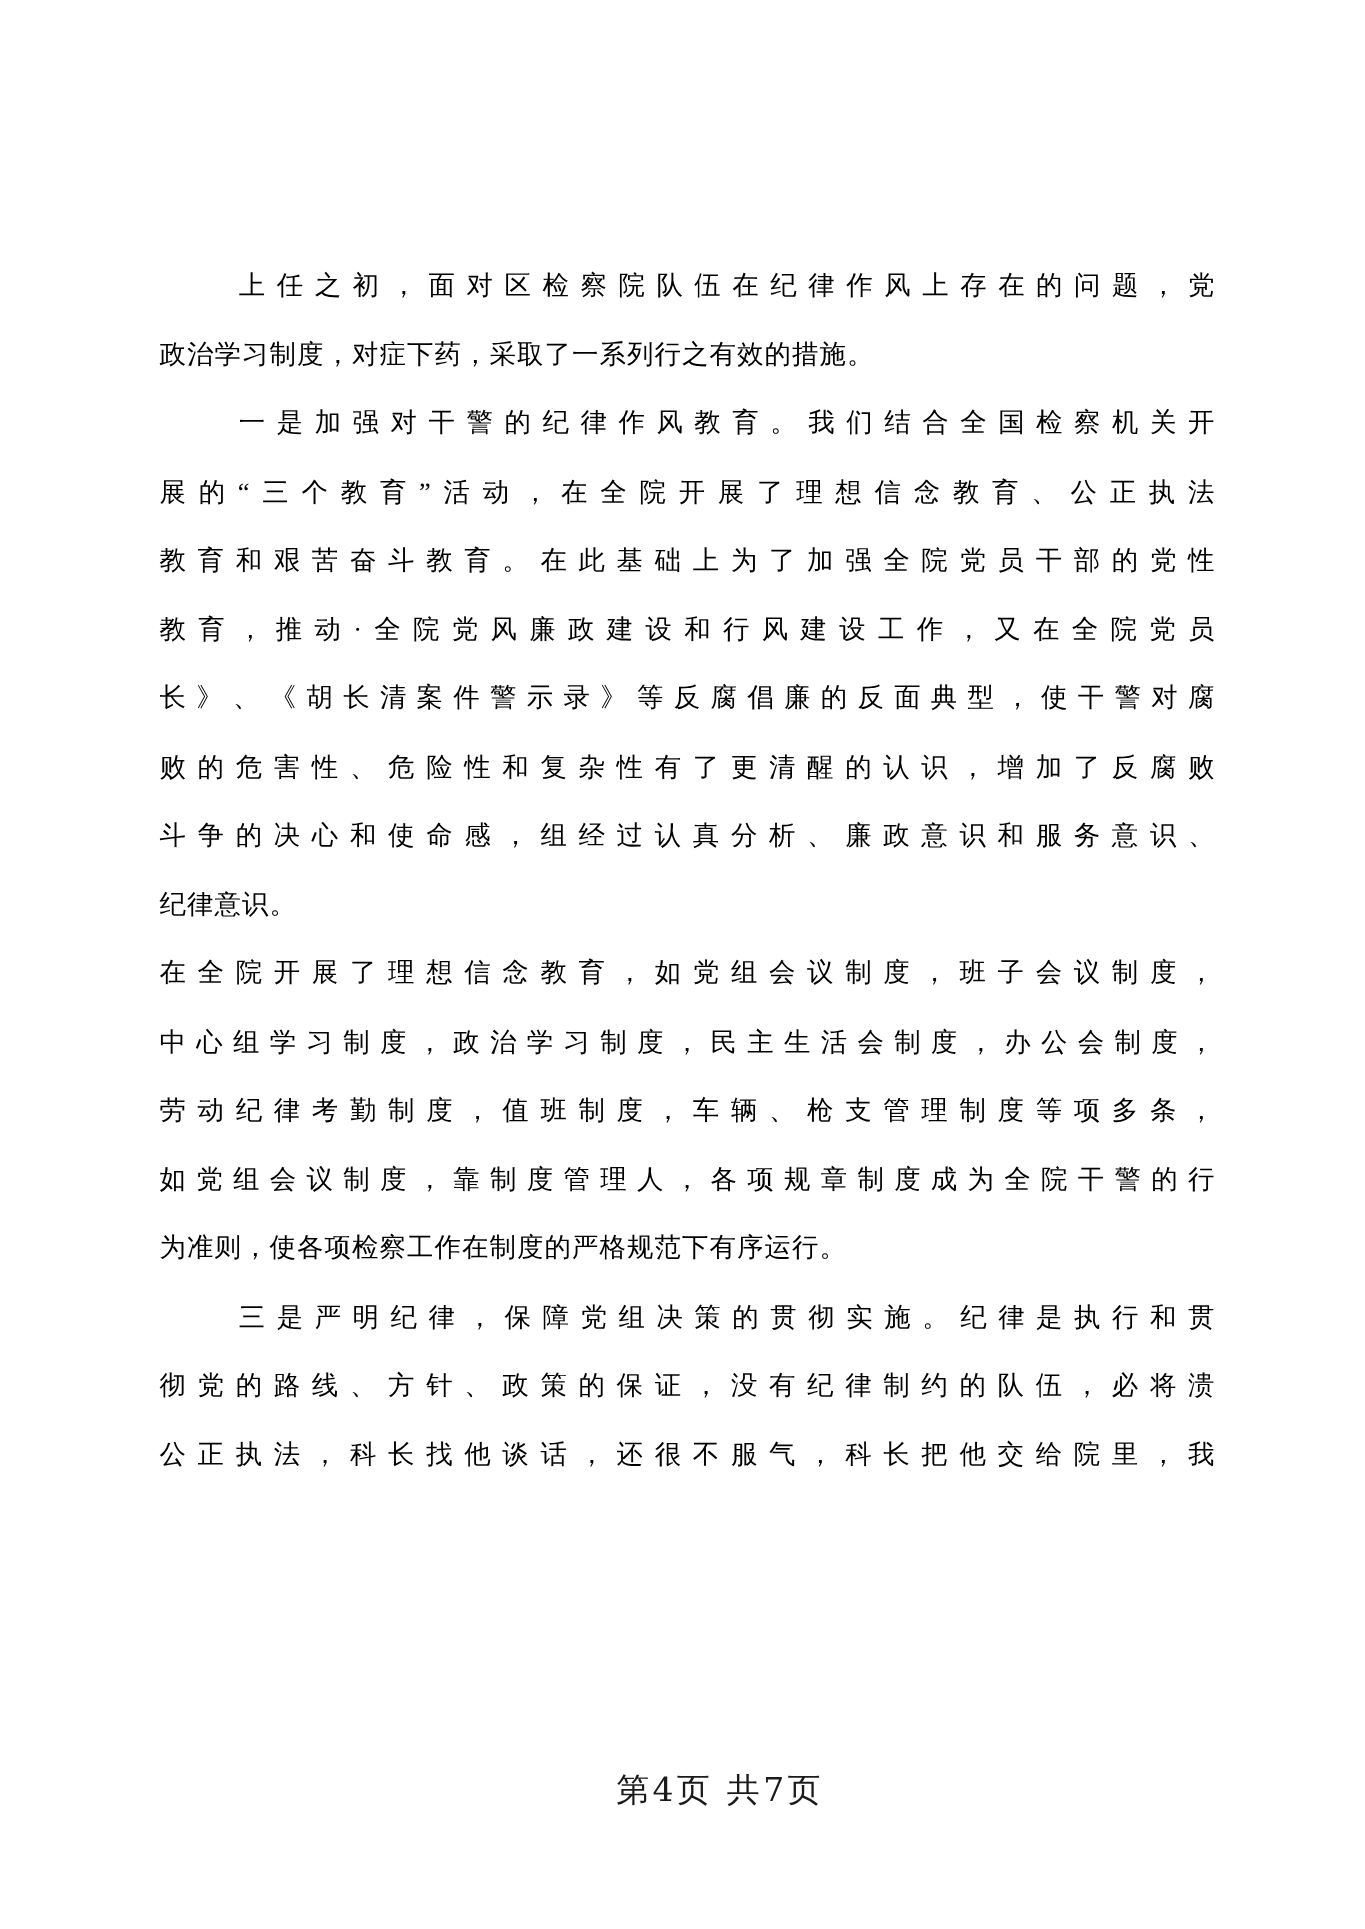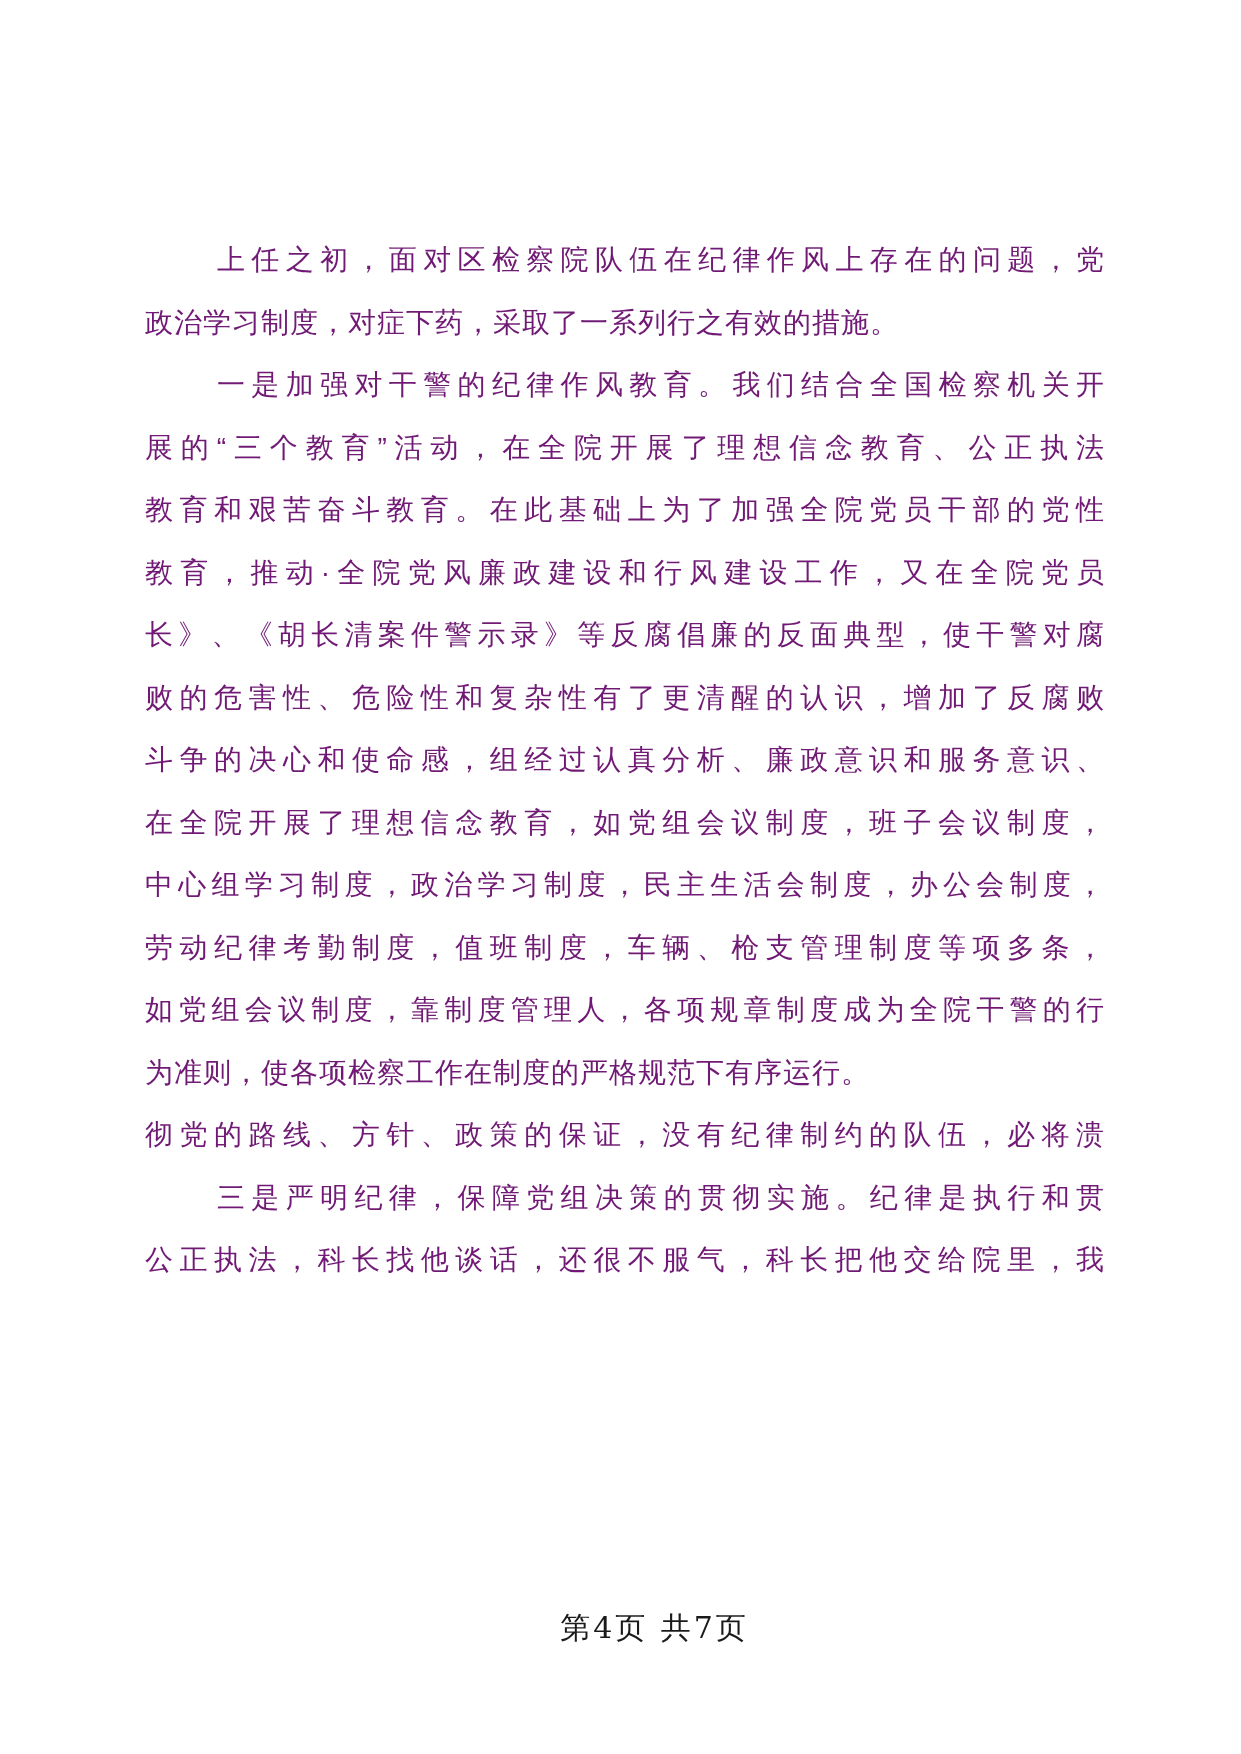--- a/index.html
+++ b/index.html
@@ -18,25 +18,25 @@
     position: absolute;
     left: 145px;
     top: 229px;
     width: 960px;
   }
   .para {
     margin: 0;
     padding: 0;
   }
   .line {
-    font-family: Liberation Sans, sans-serif;
-    font-size: 28px;
+    font-family: Liberation Serif, serif;
+    font-size: 24px;
     line-height: 62.5px;
     height: 62.5px;
-    color: #701a75;
+    color: #000000;
     letter-spacing: 1px;
     white-space: nowrap;
     overflow: visible;
   }
   .line.justify {
     white-space: normal;
     text-align: justify;
     text-align-last: justify;
     text-justify: inter-character;
   }
@@ -66,30 +66,31 @@
         <div class="line">政治学习制度，对症下药，采取了一系列行之有效的措施。</div>
       </div>
       <div class="para">
         <div class="line justify indent">一是加强对干警的纪律作风教育。我们结合全国检察机关开</div>
         <div class="line justify">展的“三个教育”活动，在全院开展了理想信念教育、公正执法</div>
         <div class="line justify">教育和艰苦奋斗教育。在此基础上为了加强全院党员干部的党性</div>
         <div class="line justify">教育，推动·全院党风廉政建设和行风建设工作，又在全院党员</div>
         <div class="line justify">长》、《胡长清案件警示录》等反腐倡廉的反面典型，使干警对腐</div>
         <div class="line justify">败的危害性、危险性和复杂性有了更清醒的认识，增加了反腐败</div>
         <div class="line justify">斗争的决心和使命感，组经过认真分析、廉政意识和服务意识、</div>
+        <div class="line">纪律意识。</div>
       </div>
       <div class="para">
         <div class="line justify">在全院开展了理想信念教育，如党组会议制度，班子会议制度，</div>
         <div class="line justify">中心组学习制度，政治学习制度，民主生活会制度，办公会制度，</div>
         <div class="line justify">劳动纪律考勤制度，值班制度，车辆、枪支管理制度等项多条，</div>
         <div class="line justify">如党组会议制度，靠制度管理人，各项规章制度成为全院干警的行</div>
         <div class="line">为准则，使各项检察工作在制度的严格规范下有序运行。</div>
       </div>
       <div class="para">
+        <div class="line justify indent">三是严明纪律，保障党组决策的贯彻实施。纪律是执行和贯</div>
         <div class="line justify">彻党的路线、方针、政策的保证，没有纪律制约的队伍，必将溃</div>
-        <div class="line justify indent">三是严明纪律，保障党组决策的贯彻实施。纪律是执行和贯</div>
         <div class="line justify">公正执法，科长找他谈话，还很不服气，科长把他交给院里，我</div>
       </div>
     </div>
   <div class="footer">
     <span>第4页 共7页</span>
   </div>
 </div>
 
 </body></html>

